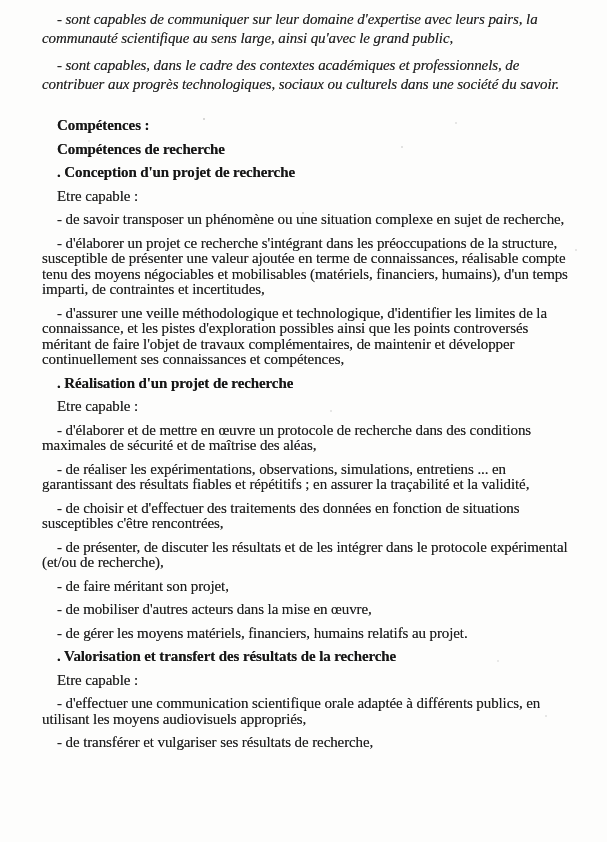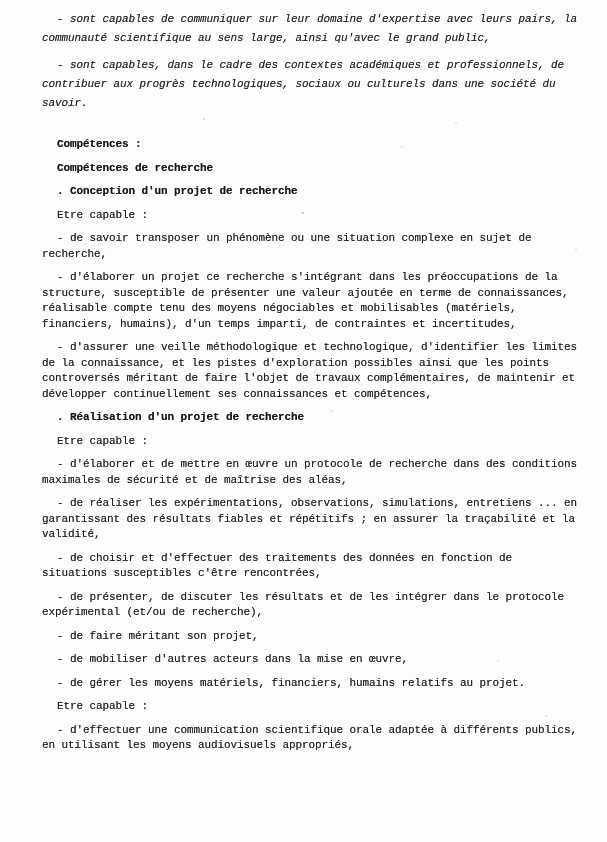--- a/index.html
+++ b/index.html
@@ -7,22 +7,22 @@
     padding: 0;
     background: #ffffff;
   }
   .page {
     position: relative;
     width: 607px;
     height: 842px;
     box-sizing: border-box;
     background: #fdfdfc;
     overflow: hidden;
-    font-family: Liberation Mono, monospace;
-    font-size: 11px;
+    font-family: Liberation Serif, serif;
+    font-size: 15px;
     letter-spacing: -0.1px;
     color: #1f1f1f;
   }
   .text-layer {
     position: relative;
     box-sizing: border-box;
     width: 100%;
     height: 100%;
     padding: 10px 28px 0 42px;
     filter: blur(0.25px);
@@ -90,18 +90,20 @@
 
     <p class="blk">Etre capable :</p>
     <p class="blk">- d'élaborer et de mettre en œuvre un protocole de recherche dans des conditions maximales de sécurité et de maîtrise des aléas,</p>
     <p class="blk">- de réaliser les expérimentations, observations, simulations, entretiens ... en garantissant des résultats fiables et répétitifs ; en assurer la traçabilité et la validité,</p>
     <p class="blk">- de choisir et d'effectuer des traitements des données en fonction de situations susceptibles c'être rencontrées,</p>
     <p class="blk">- de présenter, de discuter les résultats et de les intégrer dans le protocole expérimental (et/ou de recherche),</p>
     <p class="blk">- de faire méritant son projet,</p>
     <p class="blk">- de mobiliser d'autres acteurs dans la mise en œuvre,</p>
     <p class="blk">- de gérer les moyens matériels, financiers, humains relatifs au projet.</p>
 
+    <p class="blk h">. Valorisation  et transfert des résultats de la recherche</p>
 
     <p class="blk">Etre capable :</p>
     <p class="blk">- d'effectuer une communication scientifique orale adaptée à différents publics, en utilisant les moyens audiovisuels appropriés,</p>
+    <p class="blk">- de transférer et vulgariser ses résultats de recherche,</p>
 
   </div>
 </div>
 
 </body></html>

